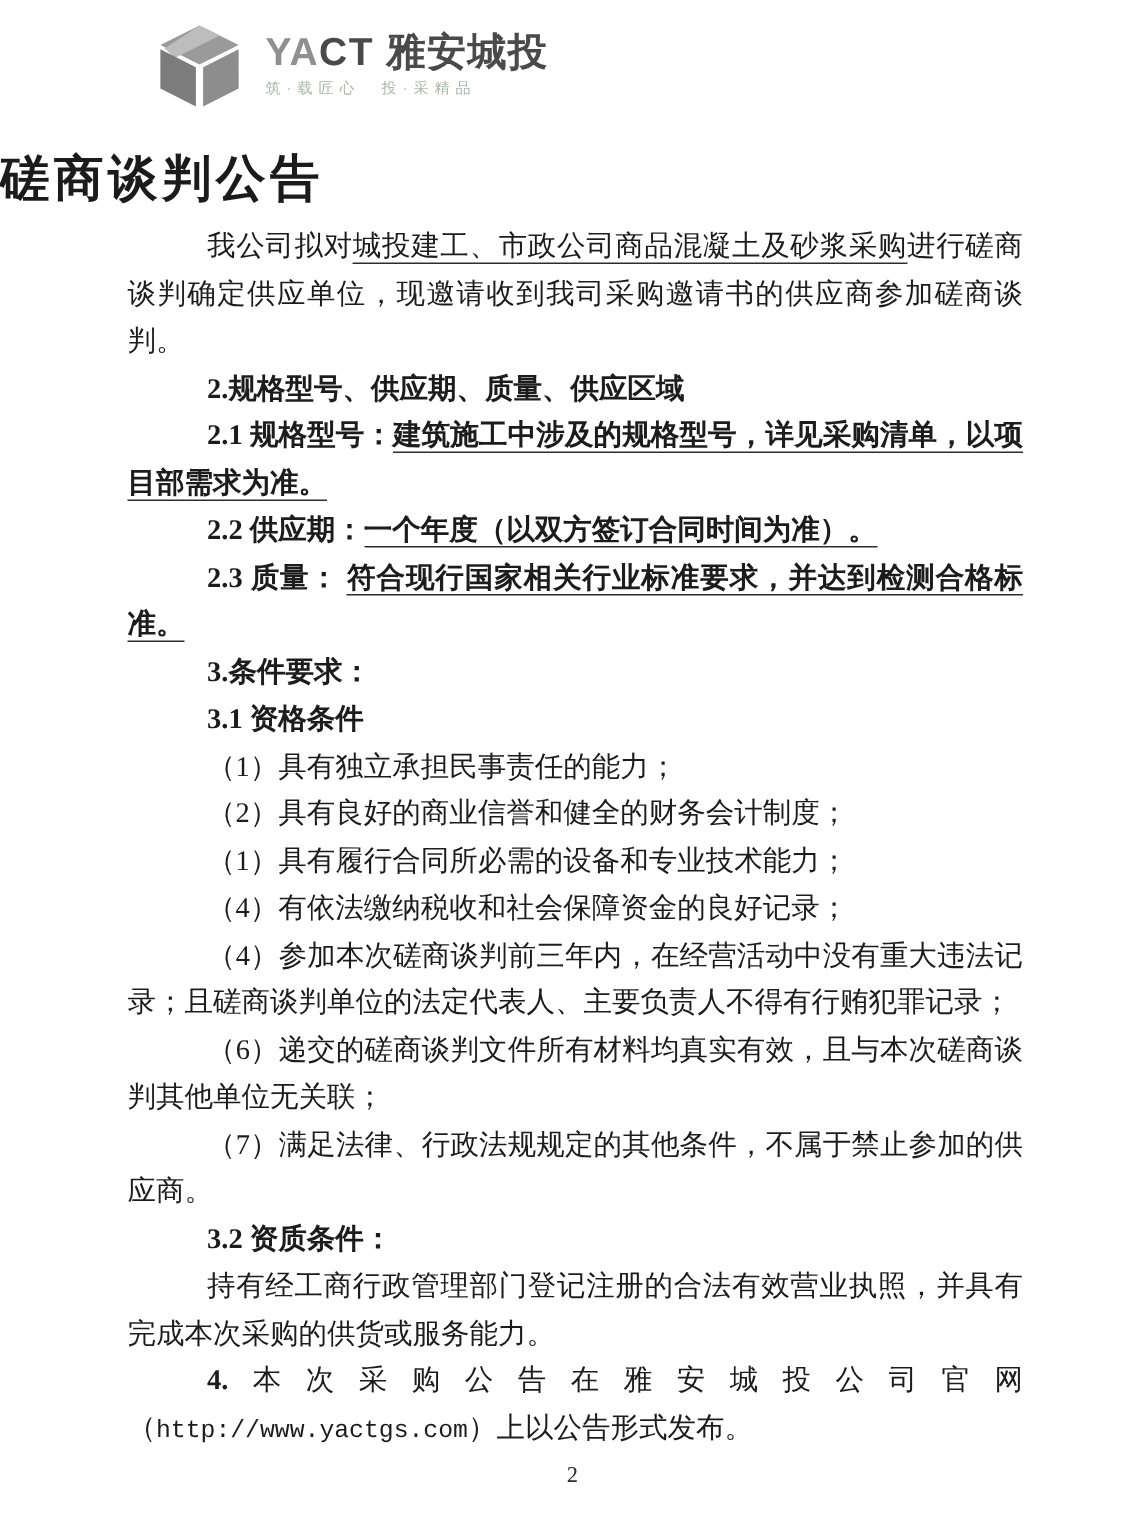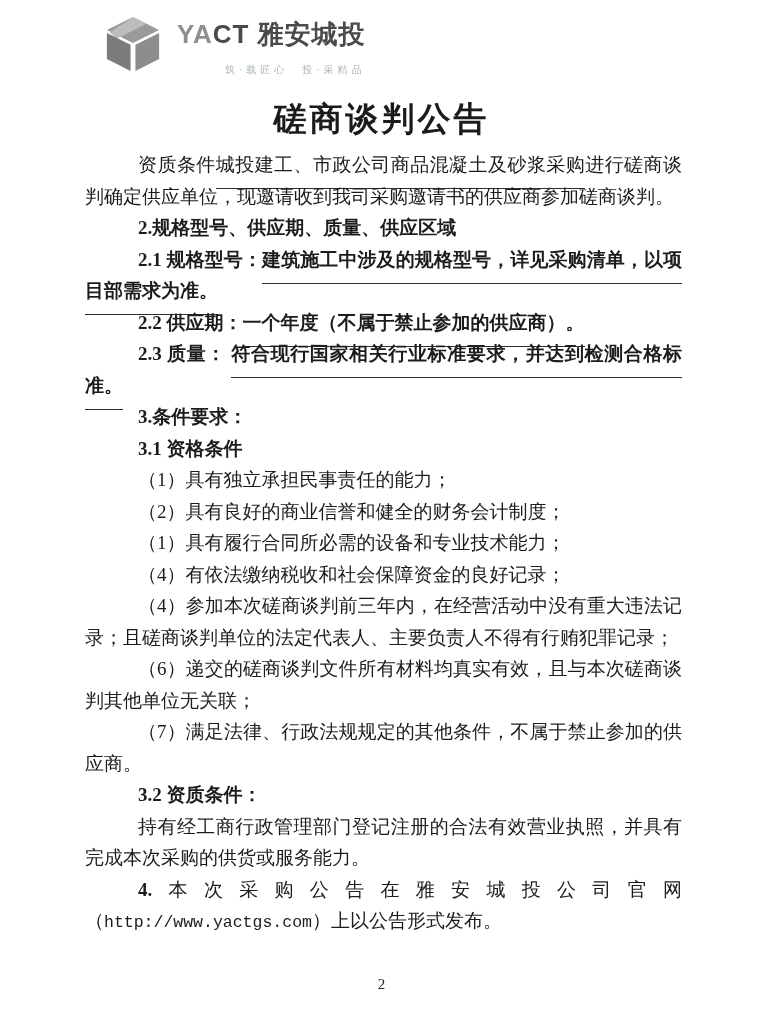--- a/index.html
+++ b/index.html
@@ -11,59 +11,59 @@
     font-family: "Liberation Serif", "DejaVu Serif", serif;
     color: #1c1c1c;
   }
   .page {
     position: absolute; inset: 0;
     background: #ffffff;
   }
   
   .logo {
     position: absolute; left: 104px; top: 14px;
-    display: flex; align-items: flex-start; gap: 15px; text-align: right;
+    display: flex; align-items: flex-start; gap: 15px;
   }
   .logo-cube { width: 58px; height: 60px; display: block; }
   .logo-text-block { padding-top: 7px; }
   .logo-name {
     font-family: "Liberation Sans", "DejaVu Sans", sans-serif;
     font-weight: bold; font-size: 26px; line-height: 26px;
     letter-spacing: 1px; white-space: nowrap;
   }
   .logo-name .lt { color: #8f8f8f; }
   .logo-name .dk { color: #4a4a4a; }
   .logo-tagline {
     font-family: "Liberation Sans", "DejaVu Sans", sans-serif;
     font-size: 10px; color: #aab7ad; letter-spacing: 4px;
-    margin-top: 16px; white-space: nowrap;
+    margin-top: 5px; white-space: nowrap;
   }
   
   .doc-title {
     position: absolute; top: 97px; left: 0; right: 0;
-    margin: 0; text-align: center;
+    margin: 0; text-align: left;
     font-size: 33px; font-weight: bold; letter-spacing: 3px;
     color: #1b1b1b;
   }
   
   .content {
     position: absolute; left: 85px; top: 149px; width: 597px;
   }
   .content p {
     margin: 0;
     font-size: 19px;
     line-height: 31.5px;
     text-indent: 53px;
     text-align: justify;
     color: #1c1c1c;
   }
   .content p.b, .content span.b { font-weight: bold; }
   .content span.u {
     border-bottom: 1.5px solid #2d2d2d;
-    padding-bottom: 13px;
+    padding-bottom: 0px;
   }
   .content span.mono {
     font-family: "Liberation Mono", "DejaVu Sans Mono", monospace;
     font-size: 16.5px;
     letter-spacing: 0px;
   }
   
   .page-num {
     position: absolute; bottom: 26px; left: 0; right: 0;
     text-align: center; font-size: 15px; color: #2a2a2a;
@@ -83,24 +83,24 @@
     </svg>
     <div class="logo-text-block">
       <div class="logo-name"><span class="lt">YA</span><span class="dk">CT 雅安城投</span></div>
       <div class="logo-tagline">筑·载匠心　投·采精品</div>
     </div>
   </div>
 
   <h1 class="doc-title">磋商谈判公告</h1>
 
   <div class="content" id="doc-content">
-      <p><span>资质条件</span><span class="u">城投建工、市政公司商品混凝土及砂浆采购</span><span>进行磋商谈判确定供应单位，现邀请收到我司采购邀请书的供应商参加磋商谈判。</span></p>
+      <p><span>我公司拟对</span><span class="u">城投建工、市政公司商品混凝土及砂浆采购</span><span>进行磋商谈判确定供应单位，现邀请收到我司采购邀请书的供应商参加磋商谈判。</span></p>
       <p class="b"><span>2.规格型号、供应期、质量、供应区域</span></p>
       <p class="b"><span>2.1 规格型号：</span><span class="u">建筑施工中涉及的规格型号，详见采购清单，以项目部需求为准。 </span></p>
-      <p class="b"><span>2.2 供应期：</span><span class="u">一个年度（不属于禁止参加的供应商）。 </span></p>
+      <p class="b"><span>2.2 供应期：</span><span class="u">一个年度（以双方签订合同时间为准）。 </span></p>
       <p class="b"><span>2.3 质量： </span><span class="u">符合现行国家相关行业标准要求，并达到检测合格标准。</span></p>
       <p class="b"><span>3.条件要求：</span></p>
       <p class="b"><span>3.1 资格条件</span></p>
       <p><span>（1）具有独立承担民事责任的能力；</span></p>
       <p><span>（2）具有良好的商业信誉和健全的财务会计制度；</span></p>
       <p><span>（1）具有履行合同所必需的设备和专业技术能力；</span></p>
       <p><span>（4）有依法缴纳税收和社会保障资金的良好记录；</span></p>
       <p><span>（4）参加本次磋商谈判前三年内，在经营活动中没有重大违法记录；且磋商谈判单位的法定代表人、主要负责人不得有行贿犯罪记录；</span></p>
       <p><span>（6）递交的磋商谈判文件所有材料均真实有效，且与本次磋商谈判其他单位无关联；</span></p>
       <p><span>（7）满足法律、行政法规规定的其他条件，不属于禁止参加的供应商。</span></p>

